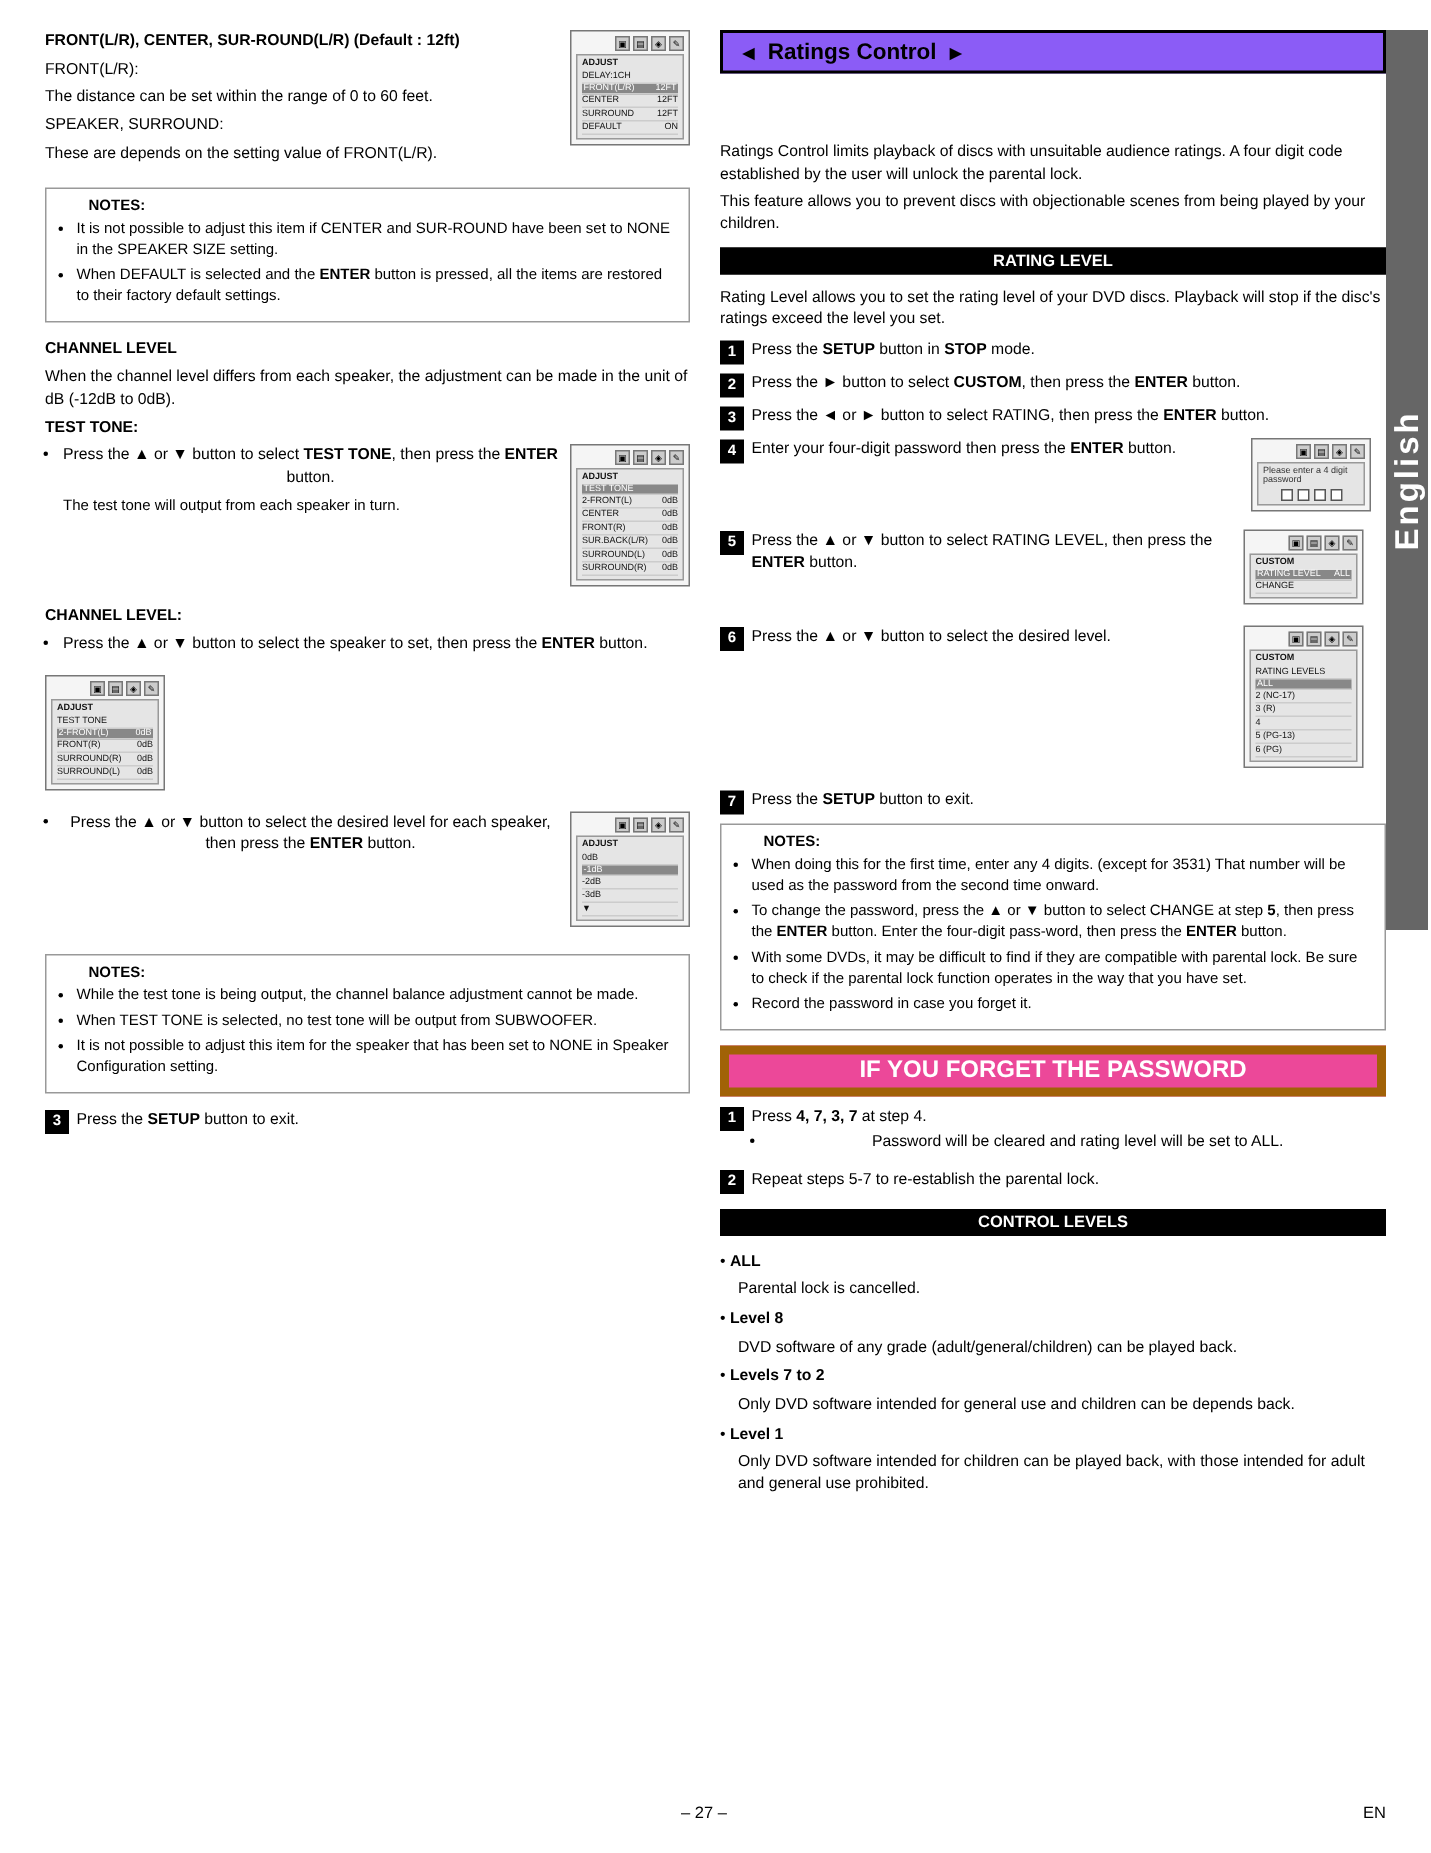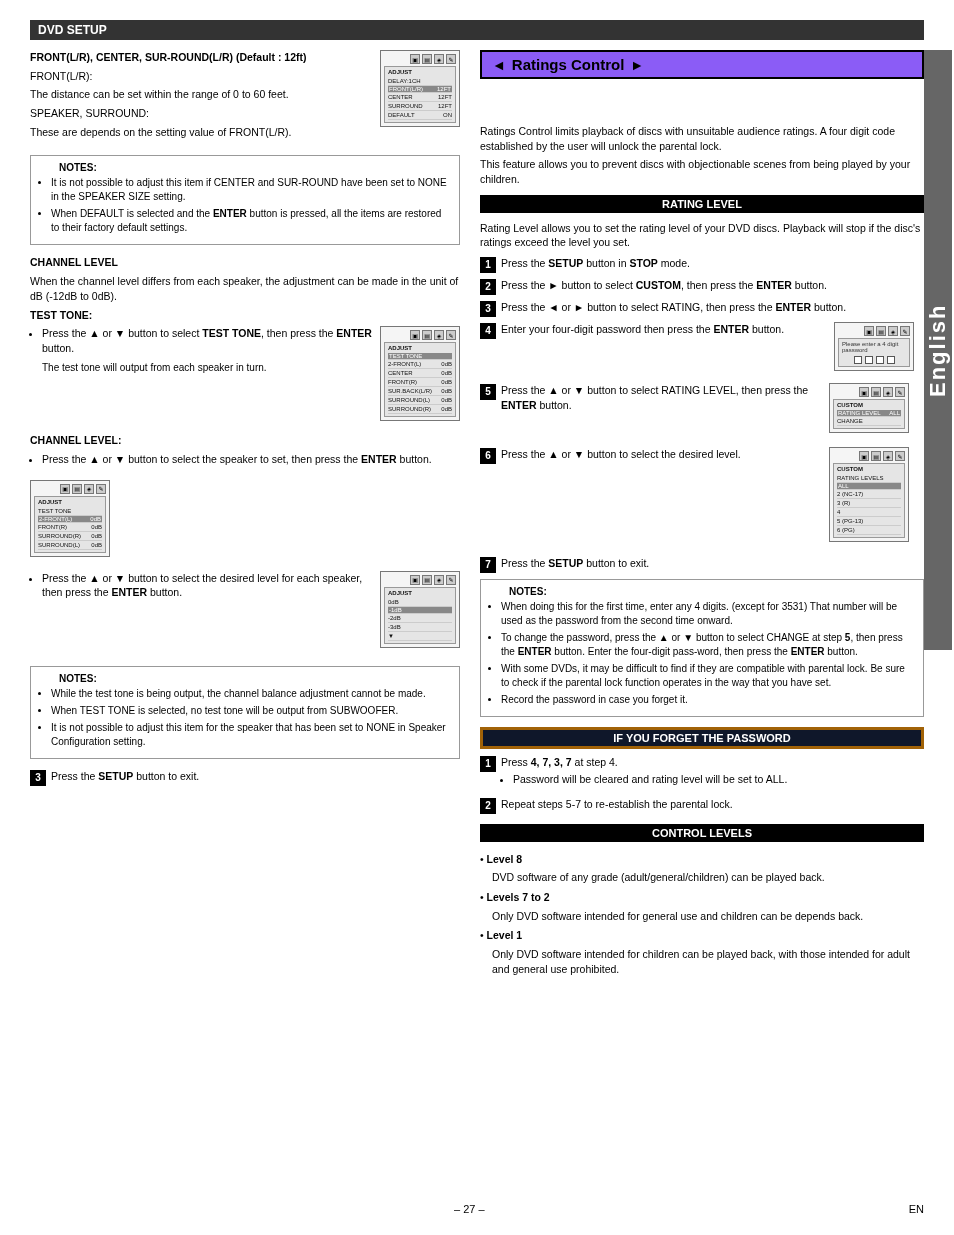--- a/index.html
+++ b/index.html
@@ -169,20 +169,21 @@
     
     .bullet-list {
       padding-left: 12px;
       margin-bottom: 5px;
     }
 
     .bullet-list li {
       font-size: 10.5px;
       line-height: 1.4;
       margin-bottom: 3px;
+      text-align: center;
     }
 
     
     .page-bottom {
       position: absolute;
       bottom: 20px;
       left: 0;
       right: 0;
       display: flex;
       justify-content: space-between;
@@ -262,40 +263,37 @@
 
     .level-item {
       margin-bottom: 5px;
       font-size: 10.5px;
       line-height: 1.4;
     }
 
     .if-forget-header {
       text-align: center;
       font-weight: bold;
-      font-size: 11px;
-      border: 3px solid #a16207;
-      background: #0f172a;
+      font-size: 16px;
+      border: 6px solid #a16207;
+      background: #ec4899;
       color: #fff;
       padding: 2px 4px;
       margin-bottom: 6px;
       margin-top: 10px;
     }
 
     
     strong { font-weight: bold; }
   </style>
 </head>
 <body>
 
 <div class="page-wrapper">
 
-  <div class="dvd-setup-header">
-    <span>DVD SETUP</span>
-  </div>
 
   <div class="two-col">
 
     <div class="left-col">
 
       <div class="section">
         <div style="display:flex; gap:8px; align-items:flex-start;">
           <div style="flex:1;">
             <p><strong>FRONT(L/R), CENTER, SUR-ROUND(L/R) (Default : 12ft)</strong></p>
             <p>FRONT(L/R):</p>
@@ -644,20 +642,24 @@
       </div>
       <div class="step">
         <div class="step-num">2</div>
         <div class="step-content">Repeat steps 5-7 to re-establish the parental lock.</div>
       </div>
 
       <div class="section-header" style="margin-top:10px;">CONTROL LEVELS</div>
 
       <div class="control-levels-section">
         <div class="level-item">
+          <p>• <strong>ALL</strong></p>
+          <p style="padding-left:12px;">Parental lock is cancelled.</p>
+        </div>
+        <div class="level-item">
           <p>• <strong>Level 8</strong></p>
           <p style="padding-left:12px;">DVD software of any grade (adult/general/children) can be played back.</p>
         </div>
         <div class="level-item">
           <p>• <strong>Levels 7 to 2</strong></p>
           <p style="padding-left:12px;">Only DVD software intended for general use and children can be depends back.</p>
         </div>
         <div class="level-item">
           <p>• <strong>Level 1</strong></p>
           <p style="padding-left:12px;">Only DVD software intended for children can be played back, with those intended for adult and general use prohibited.</p>

